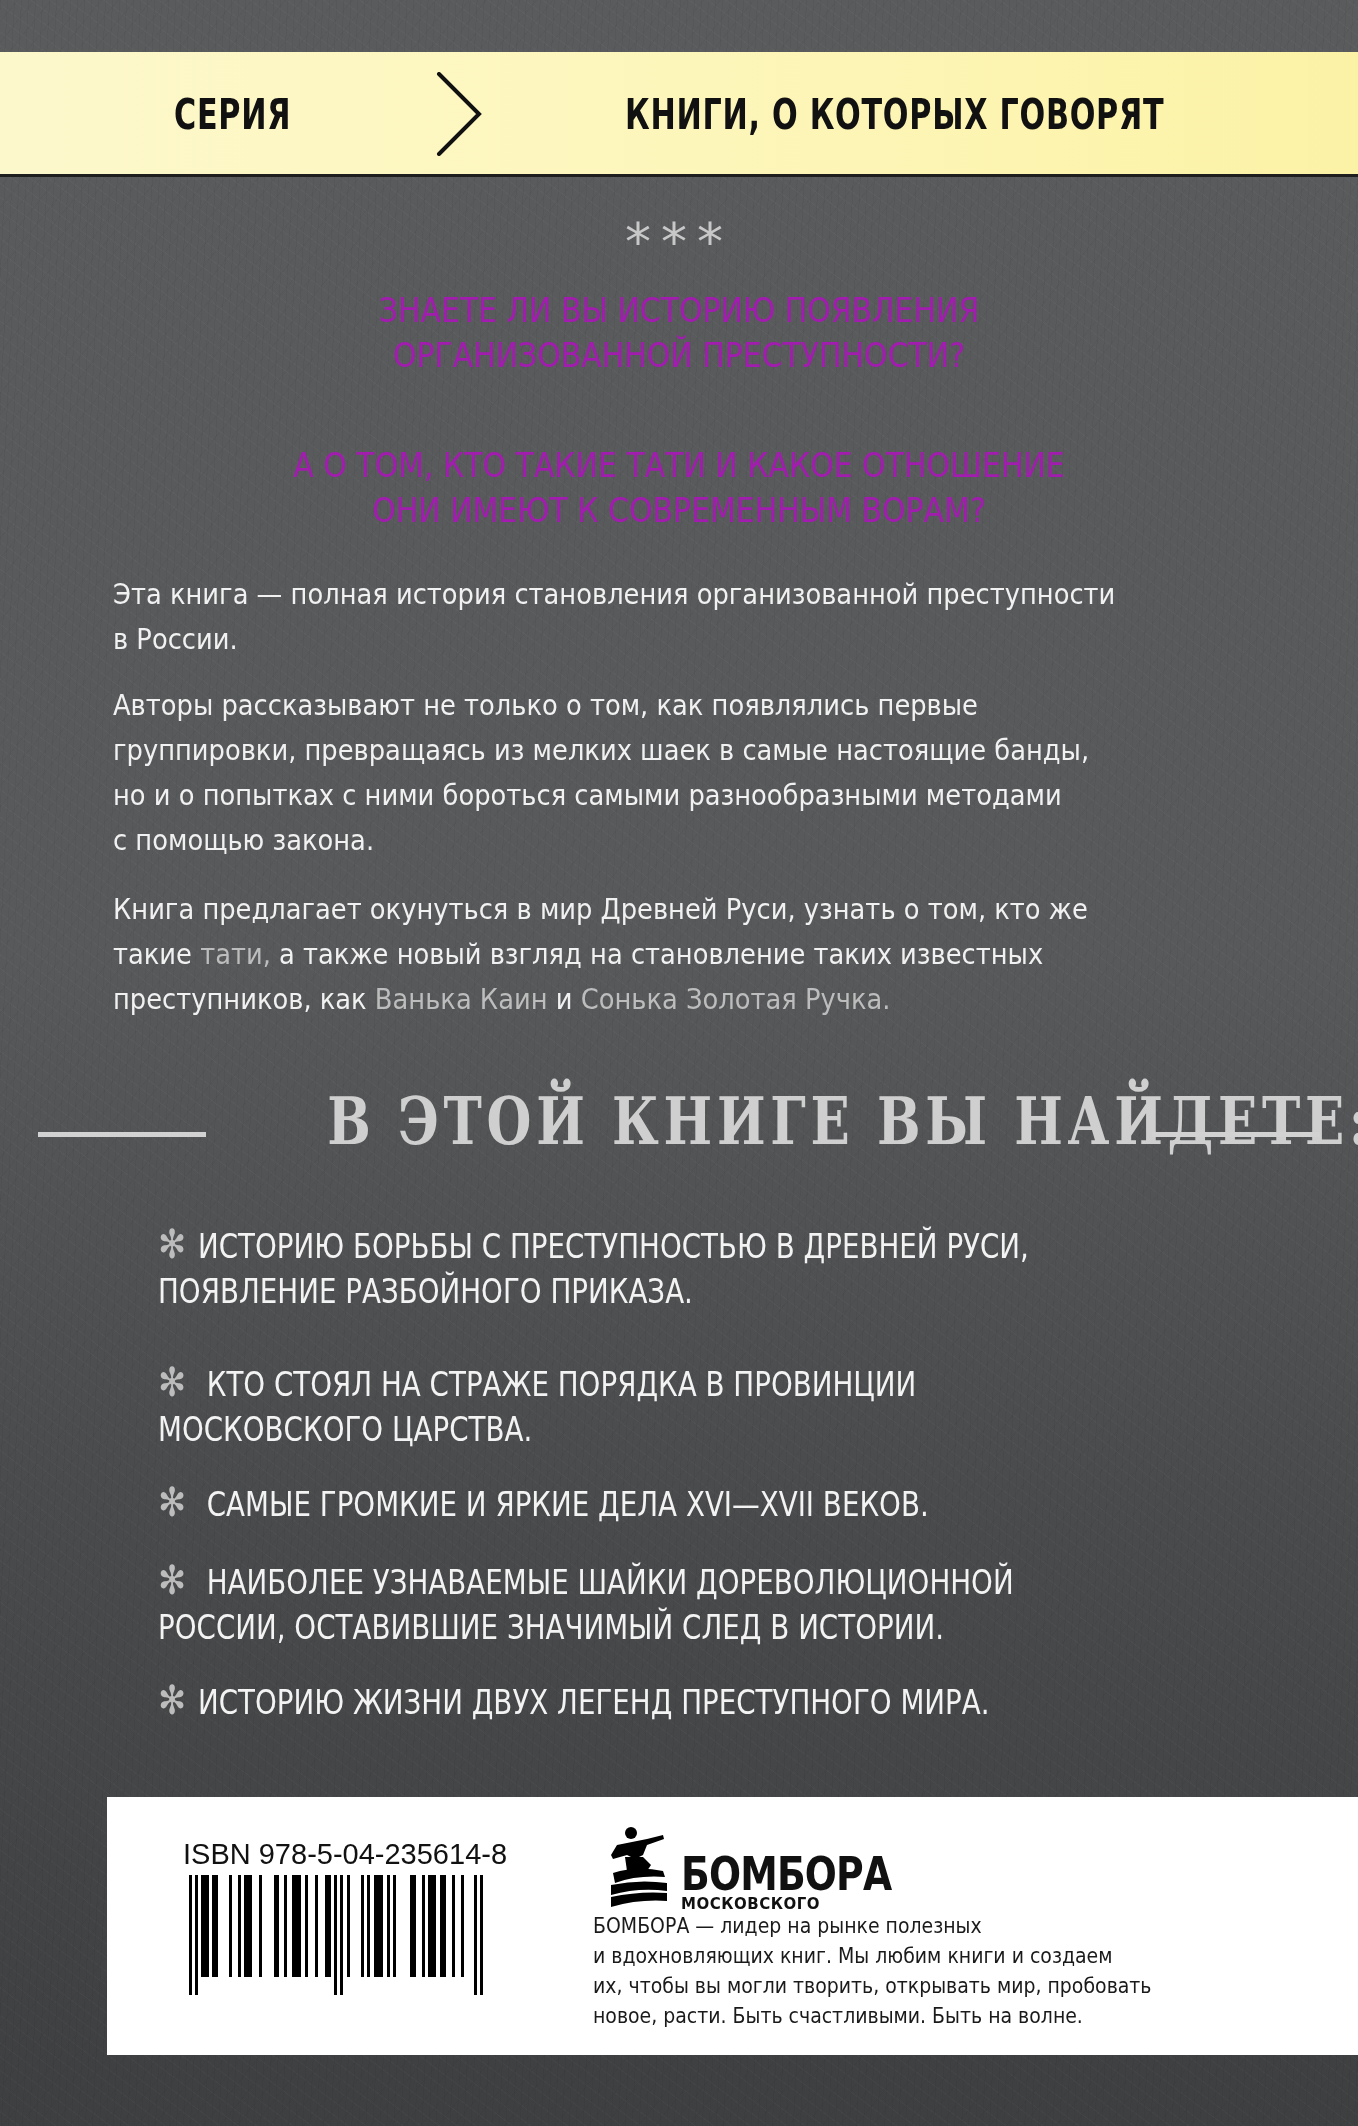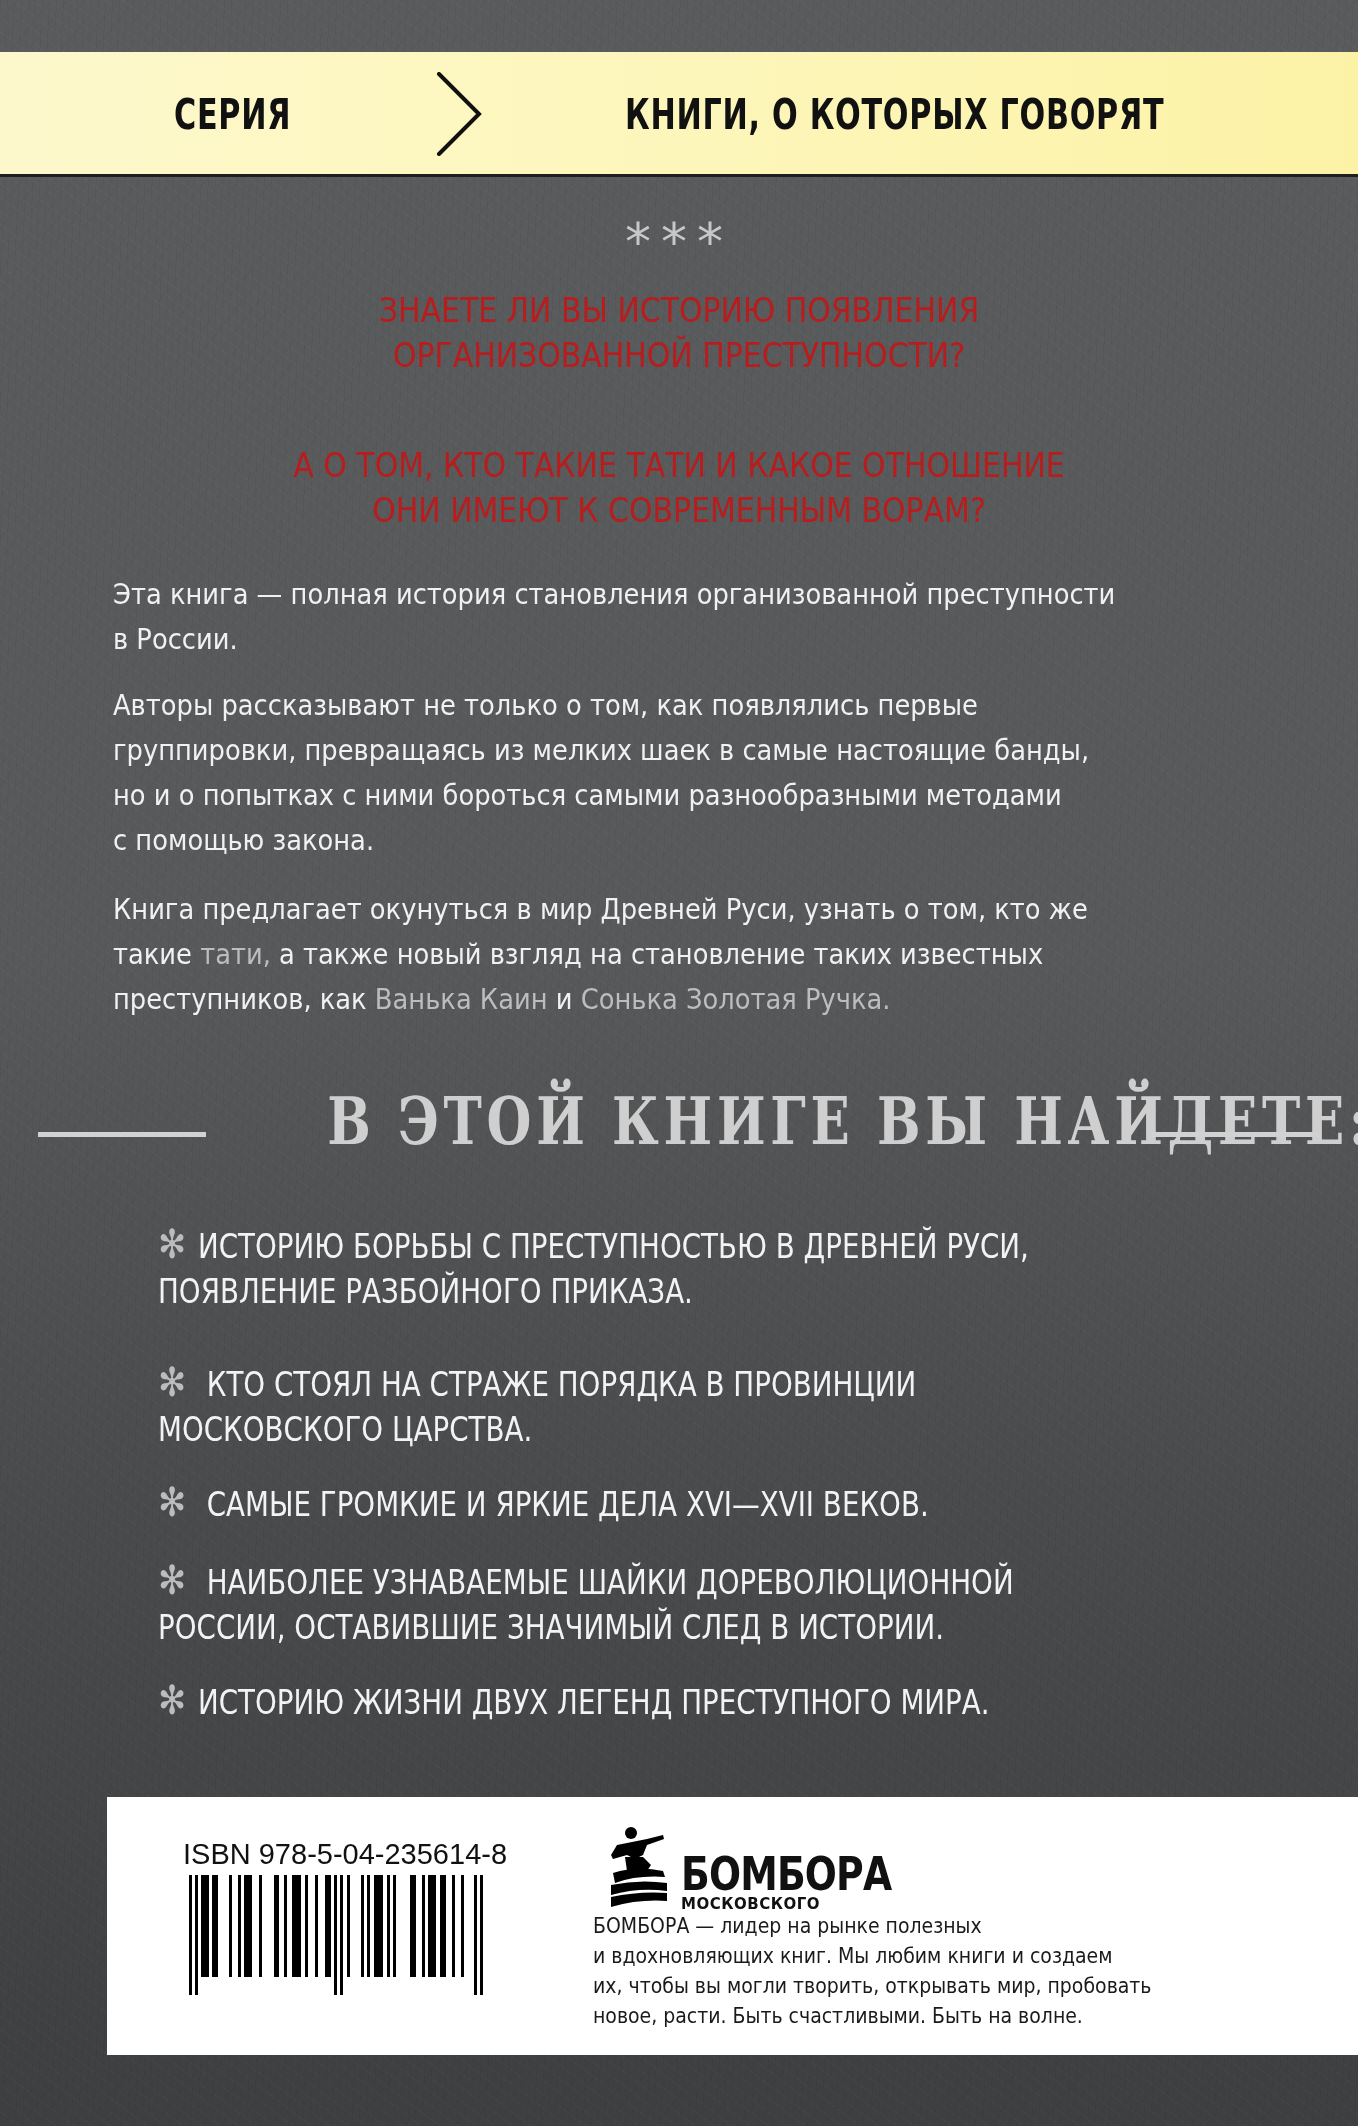--- a/index.html
+++ b/index.html
@@ -37,21 +37,21 @@
     transform: scaleX(0.72); transform-origin: left top; white-space: nowrap;
   }
   
   .stars {
     position: absolute; left: 0; width: 1358px; top: 212px; text-align: center;
     font-size: 52px; color: #c8c8c8; letter-spacing: 10px;
     font-family: "DejaVu Sans", sans-serif;
   }
   .question {
     position: absolute; left: 0; width: 1358px; text-align: center;
-    font-family: "DejaVu Sans", sans-serif; font-size: 34px; color: #b91c1c;
+    font-family: "DejaVu Sans", sans-serif; font-size: 34px; color: #a21caf;
     line-height: 45px; letter-spacing: 0px;
   }
   .q1 { top: 288px; }
   .q2 { top: 443px; }
   .q-line { display: block; transform: scaleX(0.88); }
   
   .para {
     position: absolute; left: 107px; width: 1160px;
     font-family: "DejaVu Sans", sans-serif; font-size: 28px; line-height: 45px;
     color: #f1f1f1;

